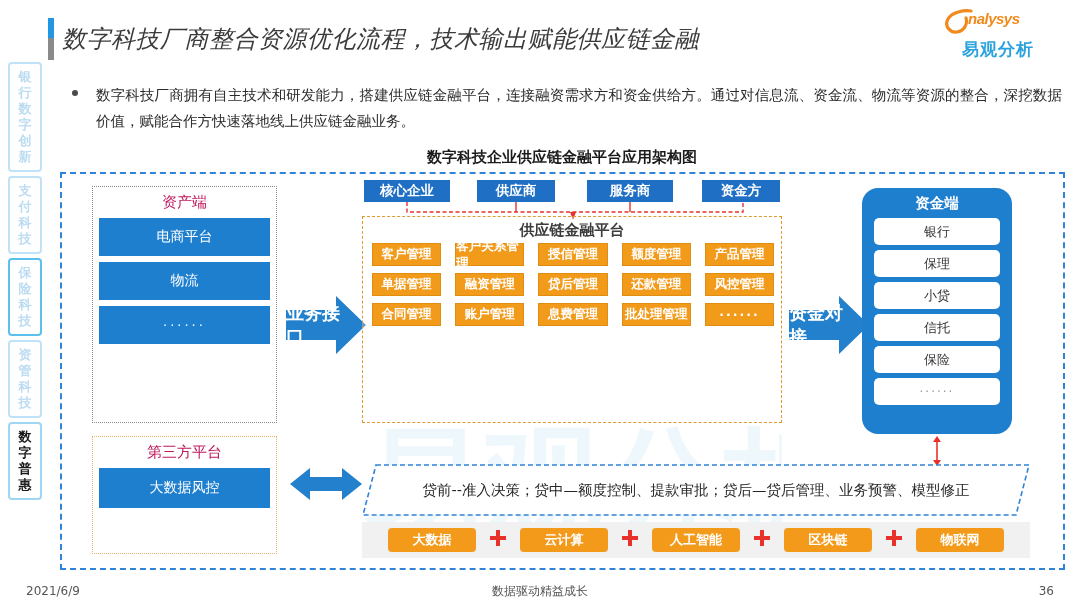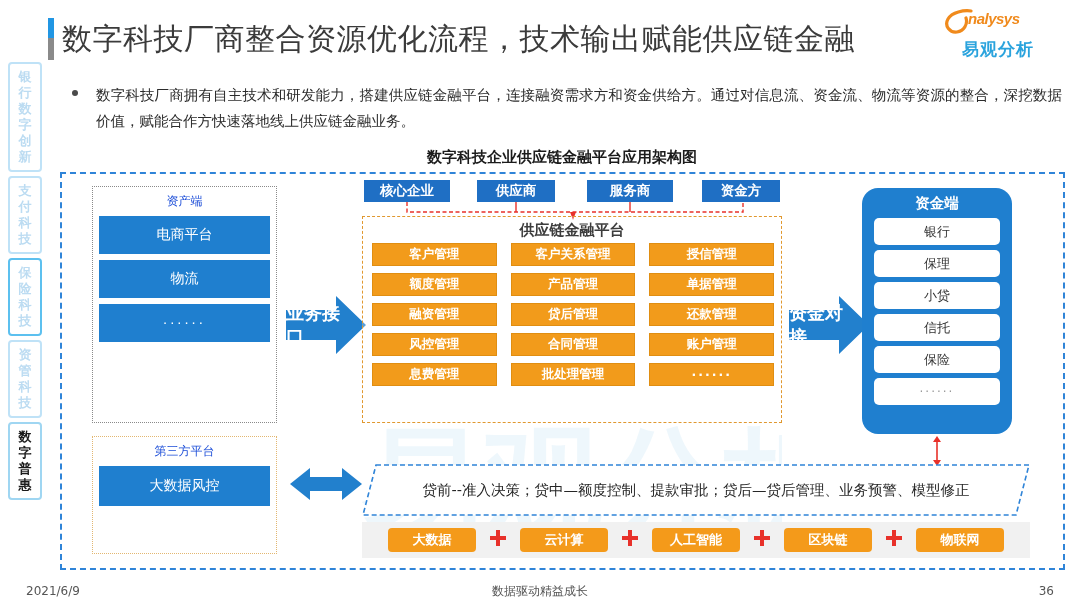--- a/index.html
+++ b/index.html
@@ -13,23 +13,24 @@
   }
 
   
   #header { position:absolute; left:0; top:0; width:1080px; height:72px; }
   #title-accent {
     position:absolute; left:48px; top:18px; width:6px; height:42px;
     background:linear-gradient(to bottom,#2196e3 0%,#2196e3 48%,#8a8a8a 48%,#8a8a8a 100%);
   }
   #page-title {
     position:absolute; left:62px; top:18px;
-    font-size:30px; line-height:42px; color:#3b3b3b; letter-spacing:0.5px;
+    font-size:24px; line-height:42px; color:#3b3b3b; letter-spacing:0.5px;
     white-space:nowrap;
     font-family:"DejaVu Sans","Liberation Sans",sans-serif;
+    font-style:italic;
   }
   #logo { position:absolute; right:22px; top:8px; width:120px; height:56px; text-align:center; }
   #logo-word { position:relative; height:28px; }
   #logo-swoosh { position:absolute; left:6px; top:1px; }
   #logo-text {
     position:absolute; left:30px; top:2px;
     font-size:15px; font-style:italic; font-weight:bold; color:#f08a1c;
     letter-spacing:-0.5px;
   }
   #logo-cn {
@@ -70,21 +71,21 @@
   #diagram {
     position:absolute; left:60px; top:172px; width:1005px; height:398px;
     border:2.5px dashed #2f84d8;
   }
 
   
   #asset-box {
     position:absolute; left:30px; top:12px; width:185px; height:237px;
     border:1.5px dotted #8a8a8a; background:#fff; padding:6px;
   }
-  .box-title { text-align:center; font-size:12px; color:#1d4ed8; font-weight:normal; margin-bottom:6px;
+  .box-title { text-align:center; font-size:15px; color:#be185d; font-weight:normal; margin-bottom:6px;
     font-family:"DejaVu Sans","Liberation Sans",sans-serif; }
   .blue-row {
     height:38px; background:#1f7fcf; color:#fff; font-size:14px;
     display:flex; align-items:center; justify-content:center; margin-bottom:6px;
     font-family:"DejaVu Sans","Liberation Sans",sans-serif;
   }
   .blue-row.dots { letter-spacing:3px; font-size:13px; }
 
   #third-box {
     position:absolute; left:30px; top:262px; width:185px; height:118px;
@@ -122,21 +123,21 @@
   #platform {
     position:absolute; left:300px; top:42px; width:420px; height:207px;
     border:1.5px dashed #e0982f; background:rgba(255,255,255,0.25);
   }
   #platform-title {
     text-align:center; font-size:15px; font-weight:bold; color:#3d3d3d; margin-top:4px;
     font-family:"DejaVu Sans","Liberation Sans",sans-serif;
   }
   #platform-grid {
     position:absolute; left:9px; top:26px; width:402px;
-    display:grid; grid-template-columns:repeat(3,1fr); gap:7px 14px;
+    display:grid; grid-template-columns:repeat(5,1fr); gap:7px 14px;
   }
   .mod {
     height:23px; background:#f29b1b; color:#fff;
     font-size:12.5px; font-weight:bold;
     display:flex; align-items:center; justify-content:center;
     border:1px solid #e08e12;
     font-family:"DejaVu Sans","Liberation Sans",sans-serif;
   }
   .mod.dots { letter-spacing:2px; }
 

